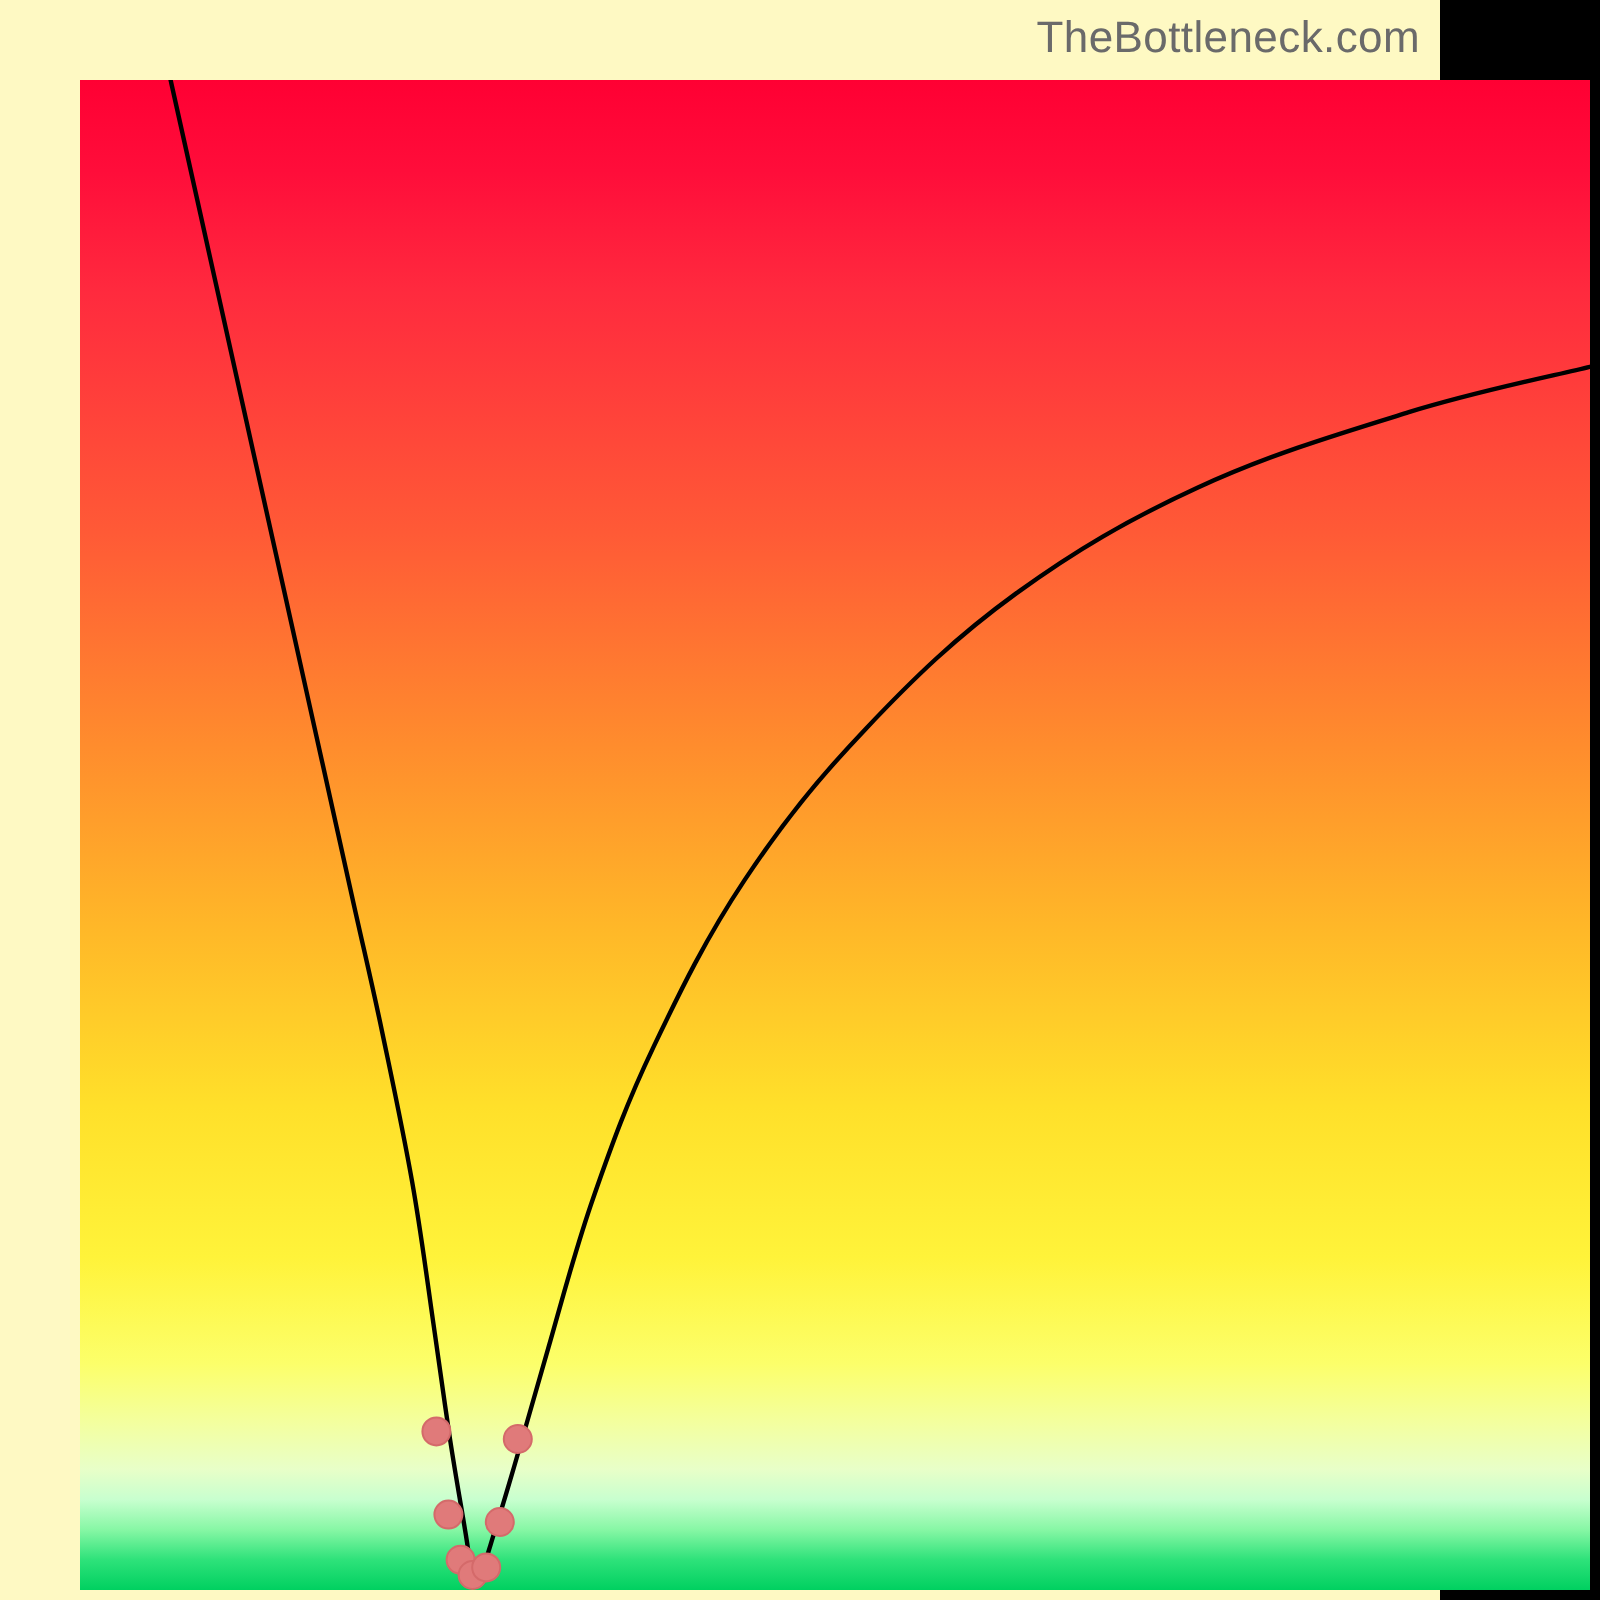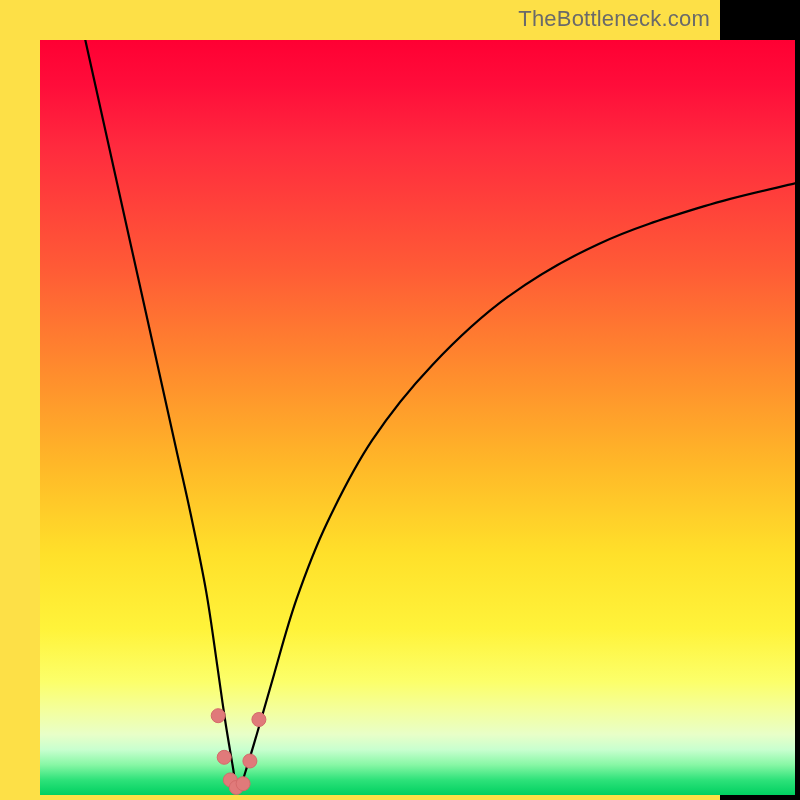--- a/index.html
+++ b/index.html
@@ -10,21 +10,21 @@
     background: #000;
     overflow: hidden;
     font-family: Arial, Helvetica, sans-serif;
   }
   .frame {
     position: absolute;
     left: 0;
     top: 0;
     width: 720px;
     height: 800px;
-    background: #fde047;
+    background: #fef9c3;
   }
   .plot-area {
     position: absolute;
     left: 40px;
     top: 40px;
     width: 755px;
     height: 755px;
     overflow: hidden;
   }
   .gradient {

